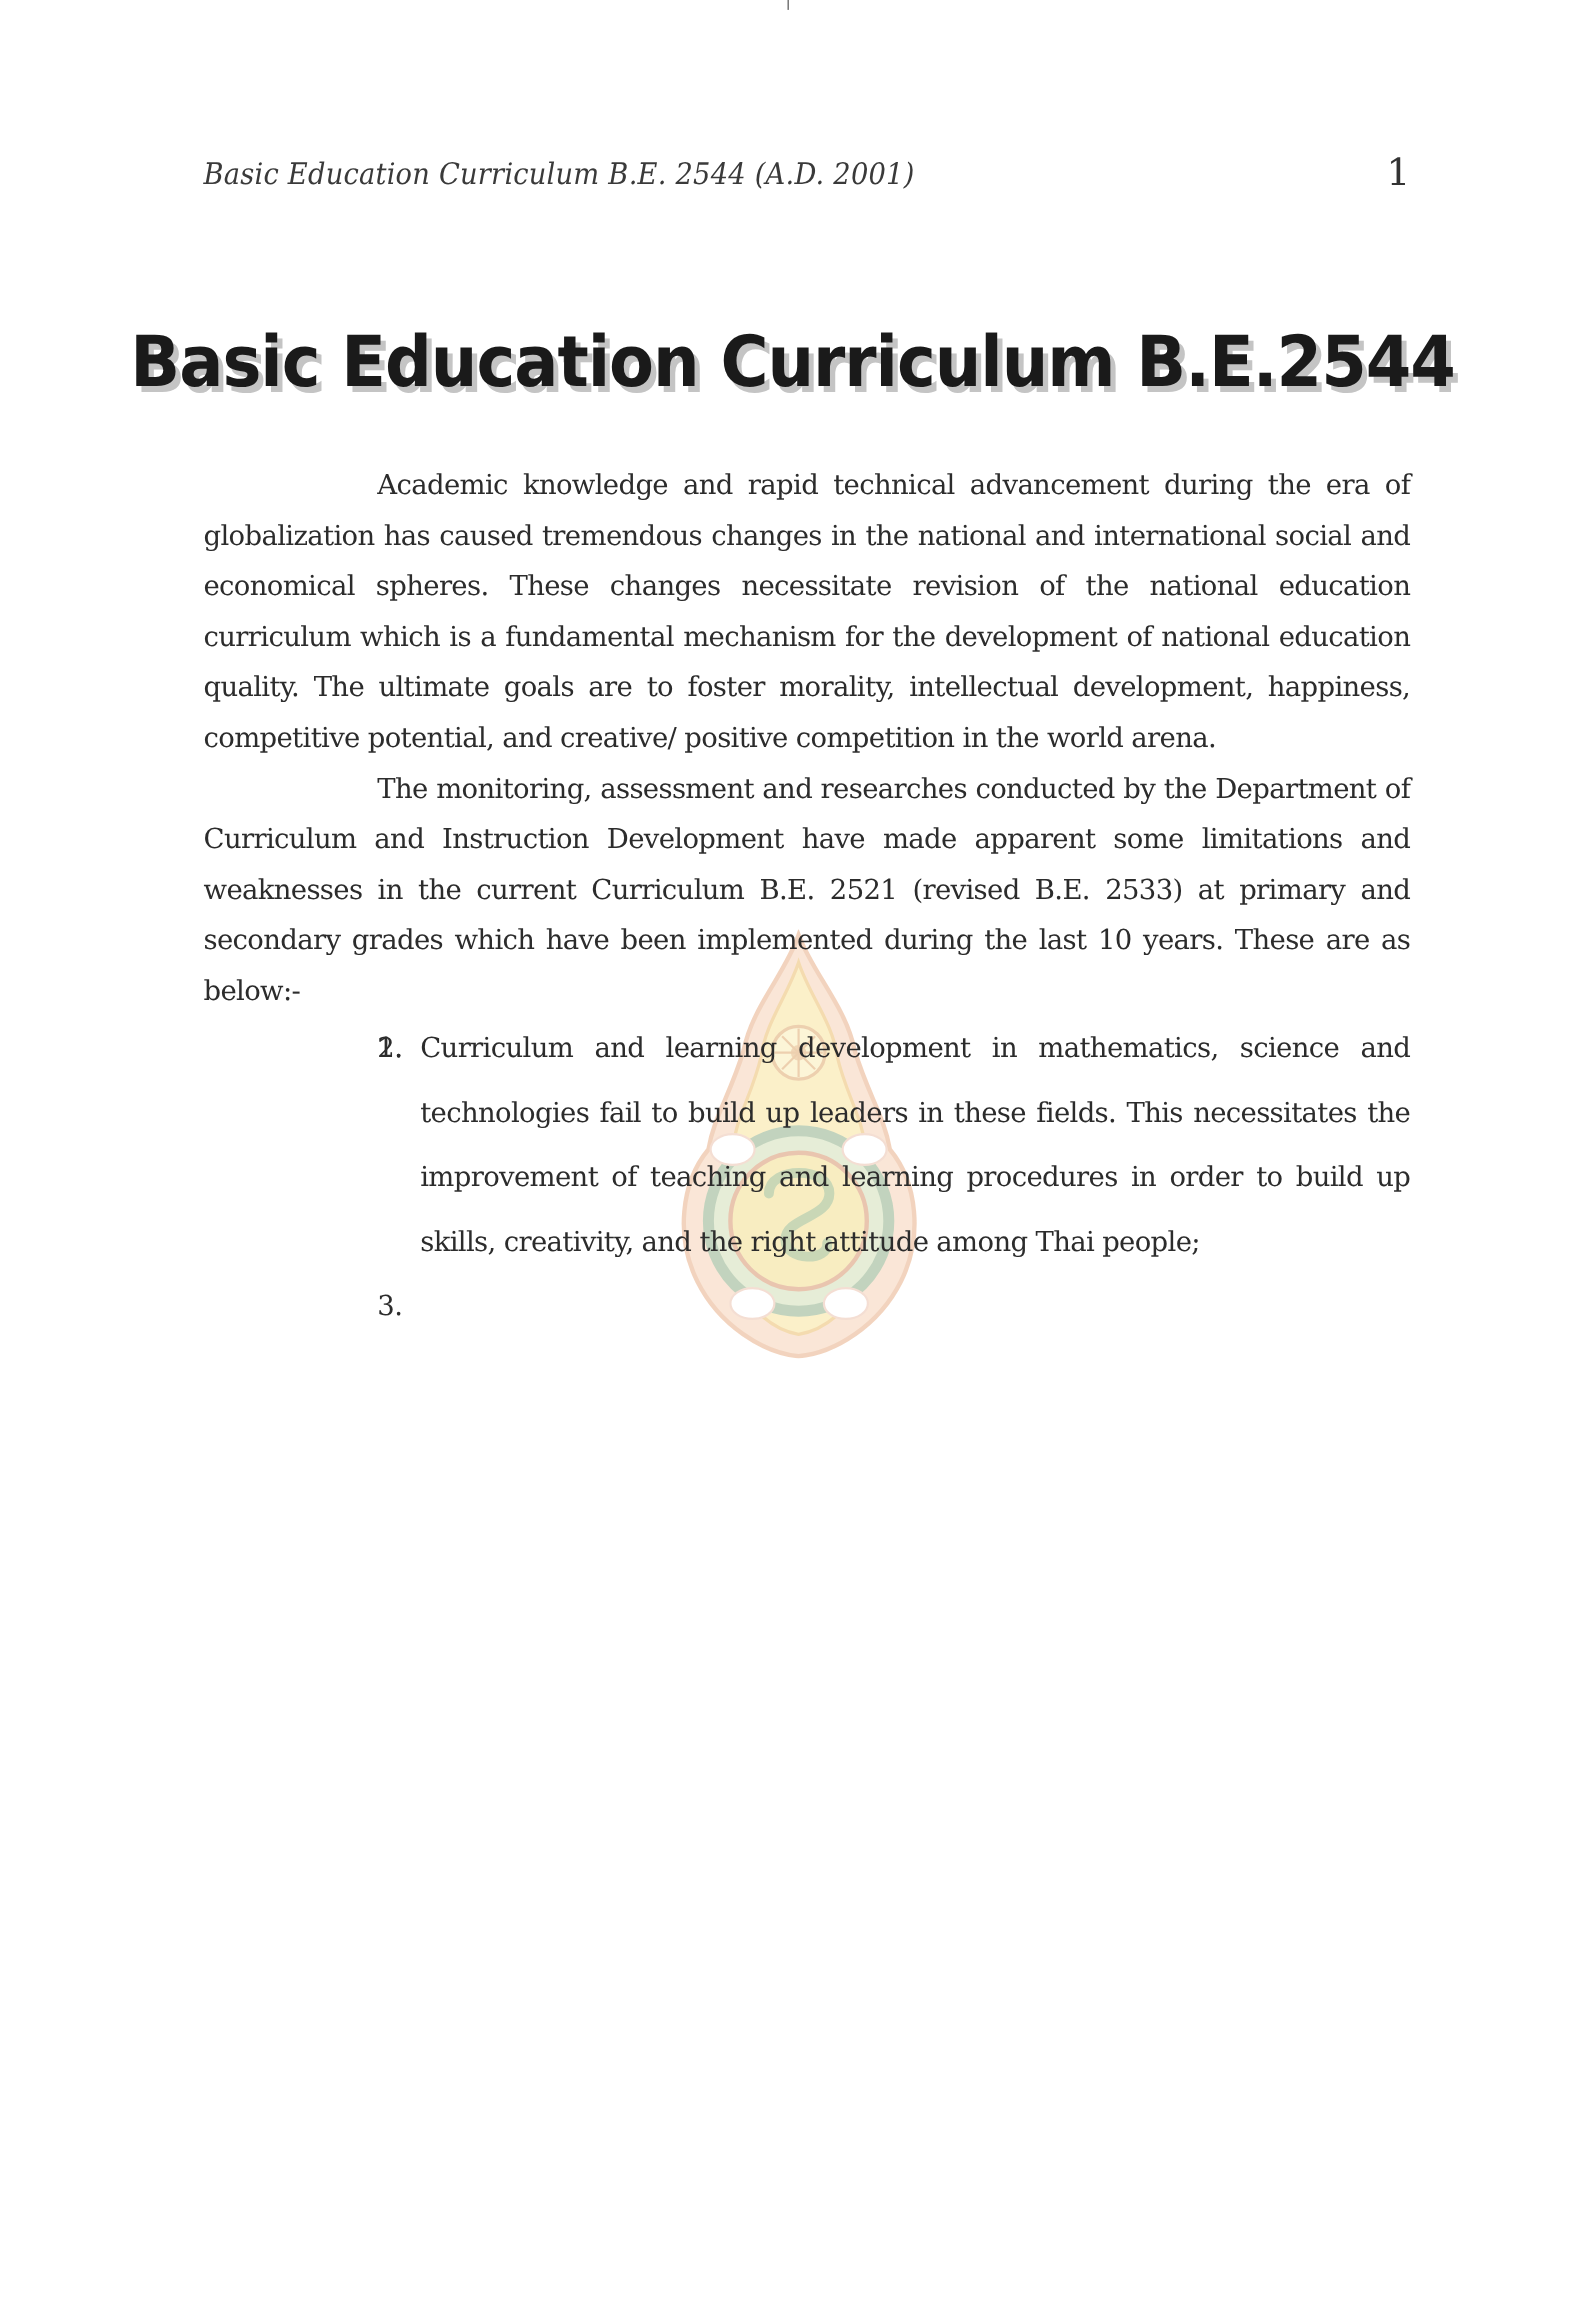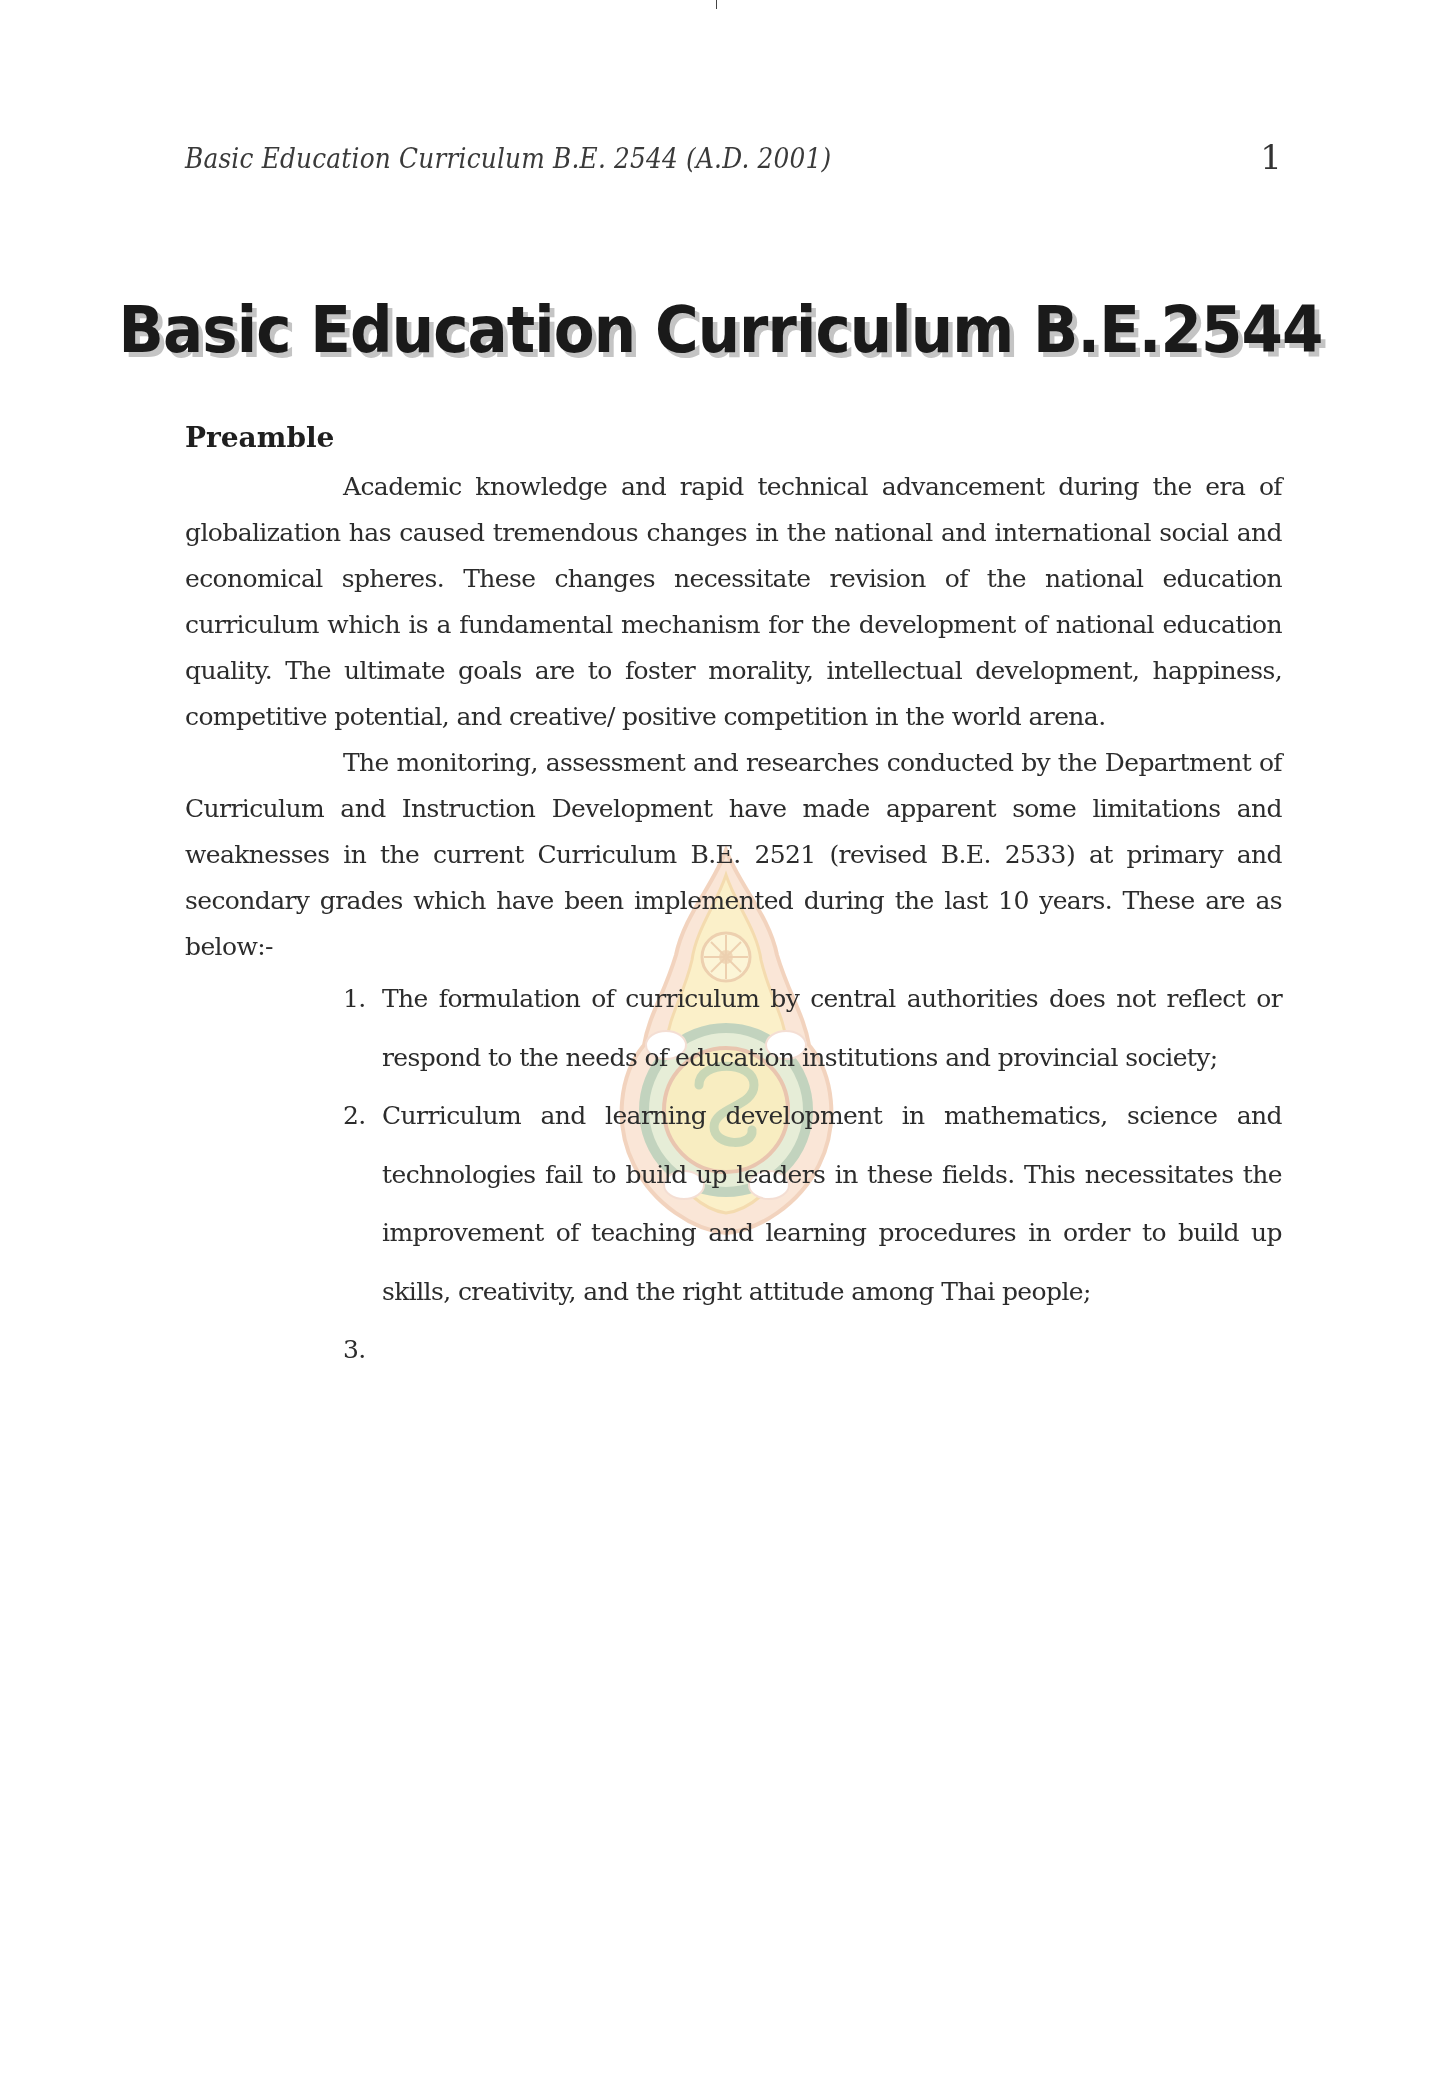--- a/index.html
+++ b/index.html
@@ -152,29 +152,27 @@
 
   <path d="M85 240 C 85 215, 140 215, 140 240 C 140 262, 100 262, 100 282 C 100 302, 140 302, 138 285" fill="none" stroke="#88a860" stroke-width="9" stroke-linecap="round"></path>
 
   <ellipse cx="52" cy="200" rx="20" ry="14" fill="#ffffff" stroke="#e8b8a0" stroke-width="2"></ellipse>
   <ellipse cx="172" cy="200" rx="20" ry="14" fill="#ffffff" stroke="#e8b8a0" stroke-width="2"></ellipse>
   <ellipse cx="70" cy="340" rx="20" ry="14" fill="#ffffff" stroke="#e8b8a0" stroke-width="2"></ellipse>
   <ellipse cx="155" cy="340" rx="20" ry="14" fill="#ffffff" stroke="#e8b8a0" stroke-width="2"></ellipse>
 </svg>
 
 <div class="content">
-  <h2 class="section-heading">Preamble</h2>
 
   <p class="para">Academic knowledge and rapid technical advancement during the era of globalization has caused tremendous changes in the national and international social and economical spheres. These changes necessitate revision of the national education curriculum which is a fundamental mechanism for the development of national education quality. The ultimate goals are to foster morality, intellectual development, happiness, competitive potential, and creative/ positive competition in the world arena.</p>
   <p class="para">The monitoring, assessment and researches conducted by the Department of Curriculum and Instruction Development have made apparent some limitations and weaknesses in the current Curriculum B.E. 2521 (revised B.E. 2533) at primary and secondary grades which have been implemented during the last 10 years. These are as below:-</p>
 
   <ol class="list">
     <li class="list-item">
       <span class="list-num">1.</span>
-      <span>The formulation of curriculum by central authorities does not reflect or respond to the needs of education institutions and provincial society;</span>
     </li>
     <li class="list-item">
       <span class="list-num">2.</span>
       <span>Curriculum and learning development in mathematics, science and technologies fail to build up leaders in these fields. This necessitates the improvement of teaching and learning procedures in order to build up skills, creativity, and the right attitude among Thai people;</span>
     </li>
     <li class="list-item">
       <span class="list-num">3.</span>
     </li>
   </ol>
 </div>

